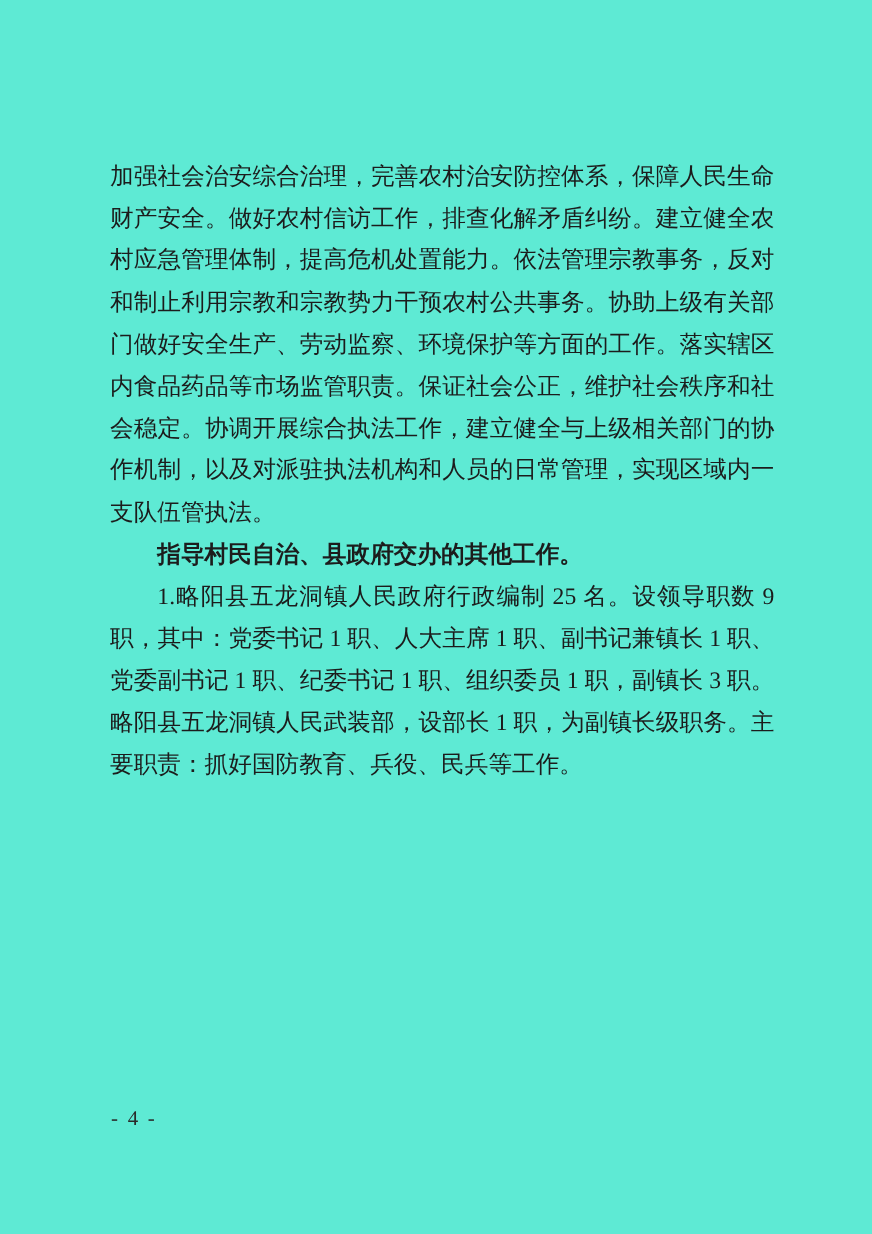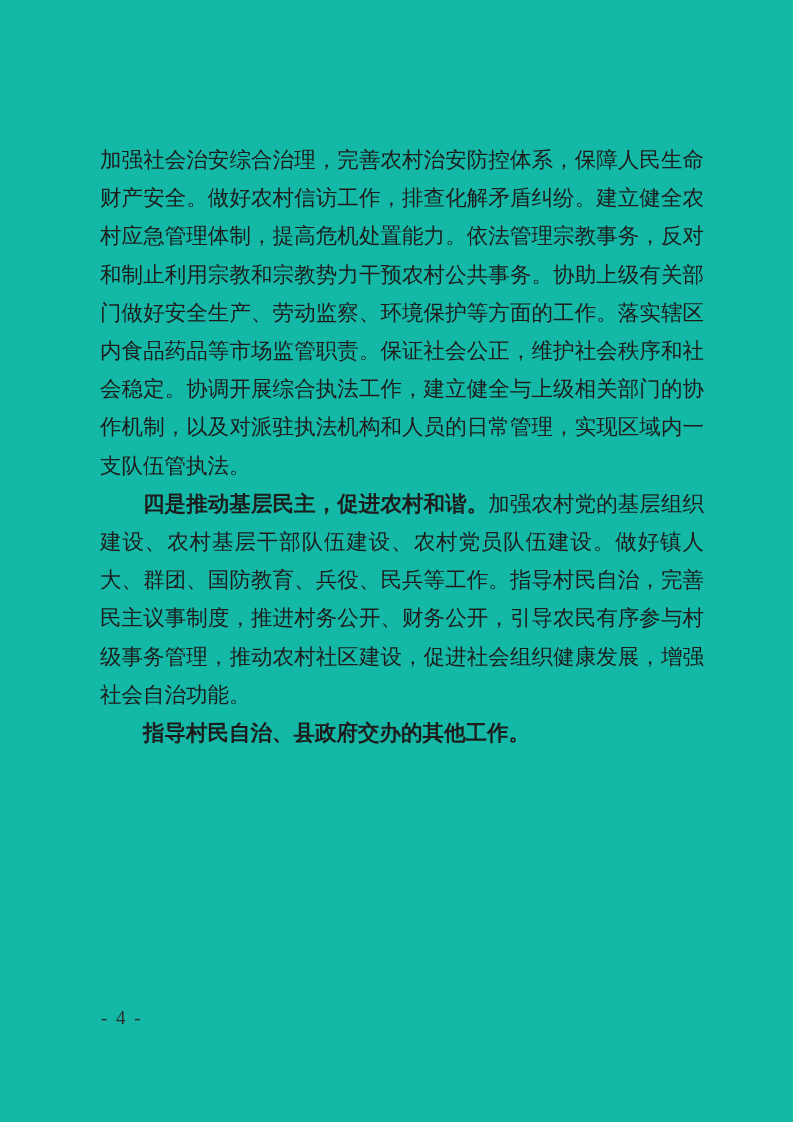--- a/index.html
+++ b/index.html
@@ -4,21 +4,21 @@
 <style>
   html, body {
     margin: 0;
     padding: 0;
     background: #ffffff;
   }
   .page {
     position: relative;
     width: 793px;
     height: 1122px;
-    background: #14b8a6;
+    background: #5eead4;
     overflow: hidden;
     font-family: "Liberation Serif", "DejaVu Serif", serif;
     color: #1c1c1c;
   }
   .doc-body {
     position: absolute;
     left: 100px;
     top: 141px;
     width: 604px;
     font-size: 21.5px;
@@ -55,23 +55,23 @@
 </style>
 </head>
 <body>
 
 <div class="page">
 
   <div class="doc-body">
 
     <p class="para no-indent"><span>加强社会治安综合治理，完善农村治安防控体系，保障人民生命财产安全。做好农村信访工作，排查化解矛盾纠纷。建立健全农村应急管理体制，提高危机处置能力。依法管理宗教事务，反对和制止利用宗教和宗教势力干预农村公共事务。协助上级有关部门做好安全生产、劳动监察、环境保护等方面的工作。落实辖区内食品药品等市场监管职责。保证社会公正，维护社会秩序和社会稳定。协调开展综合执法工作，建立健全与上级相关部门的协作机制，以及对派驻执法机构和人员的日常管理，实现区域内一支队伍管执法。</span></p>
 
-    <p class="para"><span class="lead-bold">四是推动基层民主，促进农村和谐。</span><span>加强农村党的基层组织建设、农村基层干部队伍建设、农村党员队伍建设。做好镇人大、群团、国防教育、兵役、民兵等工作。指导村民自治，完善民主议事制度，推进村务公开、财务公开，引导农民有序参与村级事务管理，推动农村社区建设，促进社会组织健康发展，增强社会自治功能。</span></p>
 
     <p class="para bold-heading">指导村民自治、县政府交办的其他工作。</p>
 
 
+    <p class="para">1.略阳县五龙洞镇人民政府行政编制 25 名。设领导职数 9 职，其中：党委书记 1 职、人大主席 1 职、副书记兼镇长 1 职、党委副书记 1 职、纪委书记 1 职、组织委员 1 职，副镇长 3 职。略阳县五龙洞镇人民武装部，设部长 1 职，为副镇长级职务。主要职责：抓好国防教育、兵役、民兵等工作。</p>
 
   </div>
 
   <div class="page-number">- 4 -</div>
 
 </div>
 
 </body></html>

